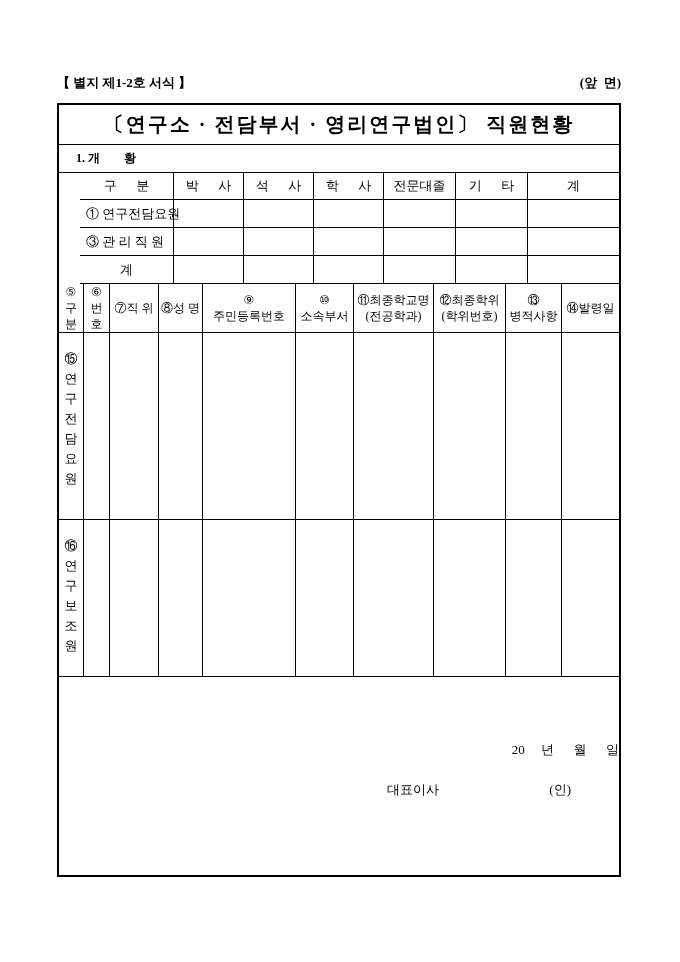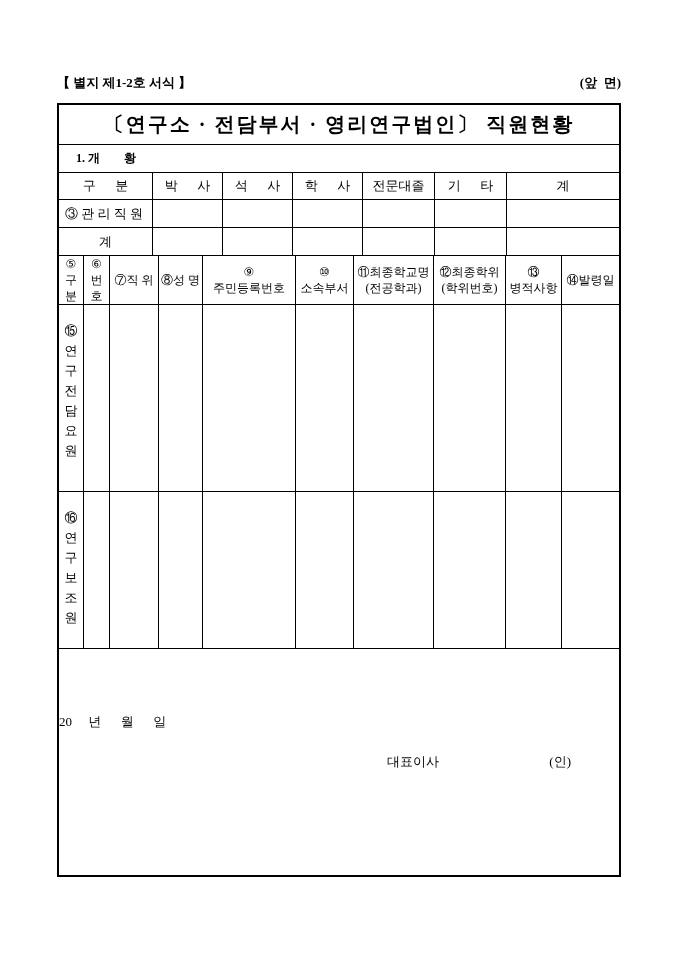--- a/index.html
+++ b/index.html
@@ -30,21 +30,21 @@
     font-size:20px;font-weight:bold;letter-spacing:2px;
   }
 
   .sec-heading{
     height:28px;border-bottom:1px solid #000;
     display:flex;align-items:center;padding-left:17px;
     font-size:12px;font-weight:bold;
   }
 
   
-  .t1-row{display:grid;grid-template-columns:94px 70px 70px 70px 72px 72px auto;}
+  .t1-row{display:grid;grid-template-columns:94px 70px 70px 70px 72px 72px auto;padding-left:21px;}
   .t1-row .cell{
     border-right:1px solid #000;border-bottom:1px solid #000;
     display:flex;align-items:center;justify-content:center;
     font-size:13px;
   }
   .t1-row .cell:last-child{border-right:none;}
   .t1-head{height:27px;}
   .t1-body{height:28px;}
   .t1-body .rowlabel{justify-content:flex-start;padding-left:6px;}
   .t1-body .rowlabel.center{justify-content:center;padding-left:0;}
@@ -61,21 +61,21 @@
   .t2-tall1{height:187px;}
   .t2-tall2{height:157px;}
   .t2-row .vlabel{
     align-items:flex-start;
     font-size:13px;line-height:20px;padding-top:16px;
   }
 
   
   .footer{position:relative;height:141px;font-size:13px;}
   .footer .confirm{position:absolute;left:35px;top:22px;}
-  .footer .date{position:absolute;left:0;top:64px;width:100%;text-align:left;}
+  .footer .date{position:absolute;left:0;top:64px;width:100%;text-align:right;}
   .footer .signer{position:absolute;left:328px;top:104px;}
   .footer .seal{position:absolute;right:48px;top:104px;}
 </style>
 </head>
 <body>
 
 <div class="page">
 
   <div class="top-row">
     <span class="pre">【 별지 제1-2호 서식 】</span>
@@ -92,20 +92,29 @@
       <div class="t1-row t1-head">
         <div class="cell pre">구      분</div>
         <div class="cell pre">박      사</div>
         <div class="cell pre">석      사</div>
         <div class="cell pre">학      사</div>
         <div class="cell pre">전문대졸</div>
         <div class="cell pre">기      타</div>
         <div class="cell pre">계</div>
       </div>
 
+      <div class="t1-row t1-body">
+        <div class="cell rowlabel pre">① 연구전담요원</div>
+        <div class="cell"></div>
+        <div class="cell"></div>
+        <div class="cell"></div>
+        <div class="cell"></div>
+        <div class="cell"></div>
+        <div class="cell"></div>
+      </div>
 
 
       <div class="t1-row t1-body">
         <div class="cell rowlabel pre">③ 관 리 직 원</div>
         <div class="cell"></div>
         <div class="cell"></div>
         <div class="cell"></div>
         <div class="cell"></div>
         <div class="cell"></div>
         <div class="cell"></div>

